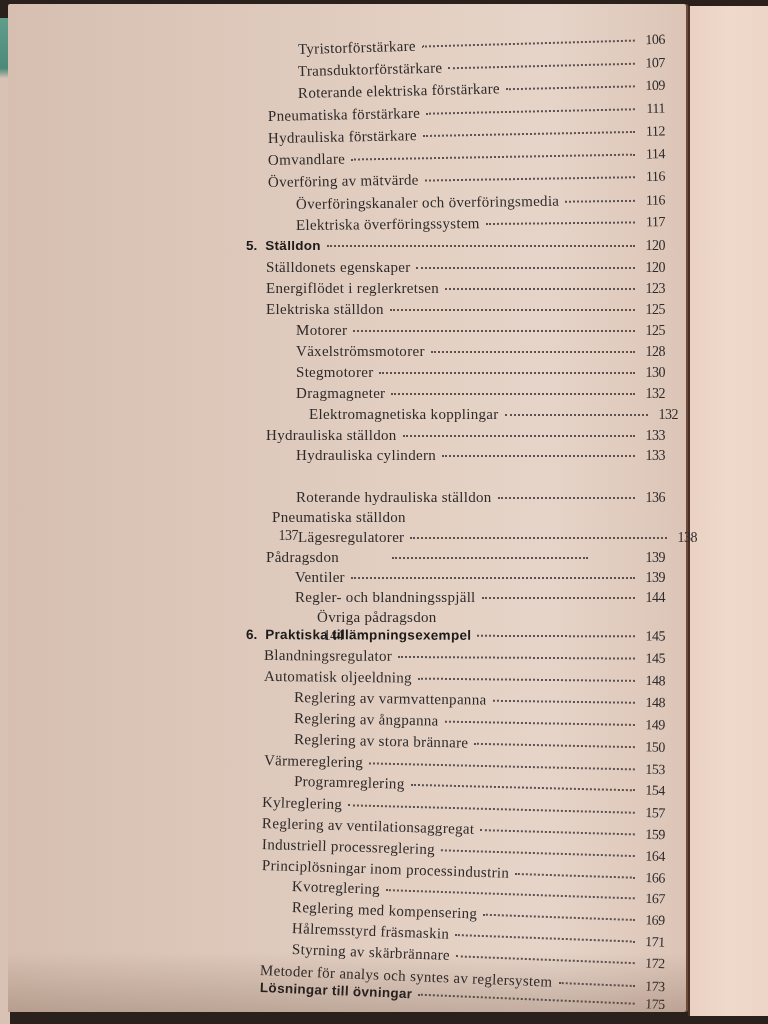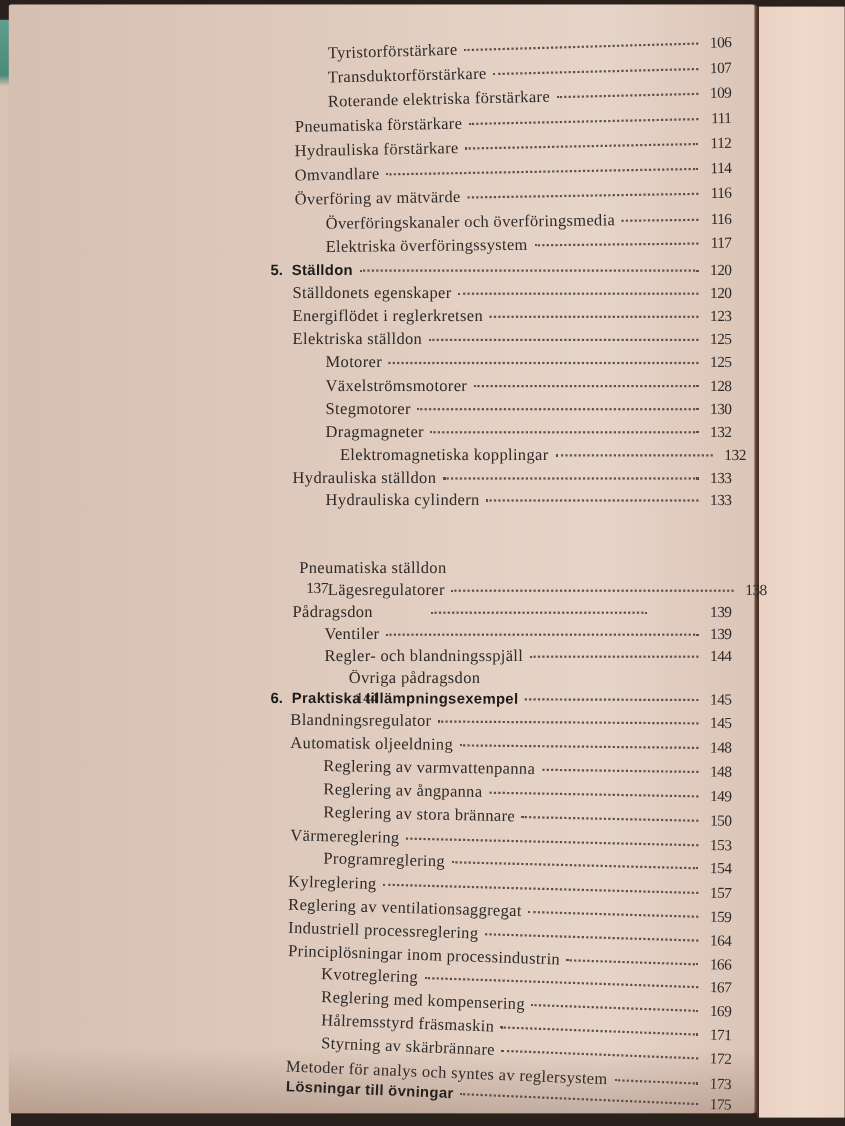--- a/index.html
+++ b/index.html
@@ -192,20 +192,25 @@
       <div class="entry" style="left:258px; top:423px; width:399px;justify-content:center;">
         <span class="title">Hydrauliska ställdon</span>
           <span class="dots"></span>
           <span class="pg">133</span>
       </div>
       <div class="entry" style="left:288px; top:443px; width:369px;">
         <span class="title">Hydrauliska cylindern</span>
           <span class="dots"></span>
           <span class="pg">133</span>
       </div>
+      <div class="entry" style="left:288px; top:485px; width:369px;">
+        <span class="title">Roterande hydrauliska ställdon</span>
+          <span class="dots"></span>
+          <span class="pg">136</span>
+      </div>
       <div class="entry" style="left:258px; top:505px; width:399px;flex-direction:column;">
         <span class="title">Pneumatiska ställdon</span>
           <span class="dots"></span>
           <span class="pg">137</span>
       </div>
       <div class="entry" style="left:258px; top:525px; width:399px;margin-left:32px;">
         <span class="title">Lägesregulatorer</span>
           <span class="dots"></span>
           <span class="pg">138</span>
       </div>

